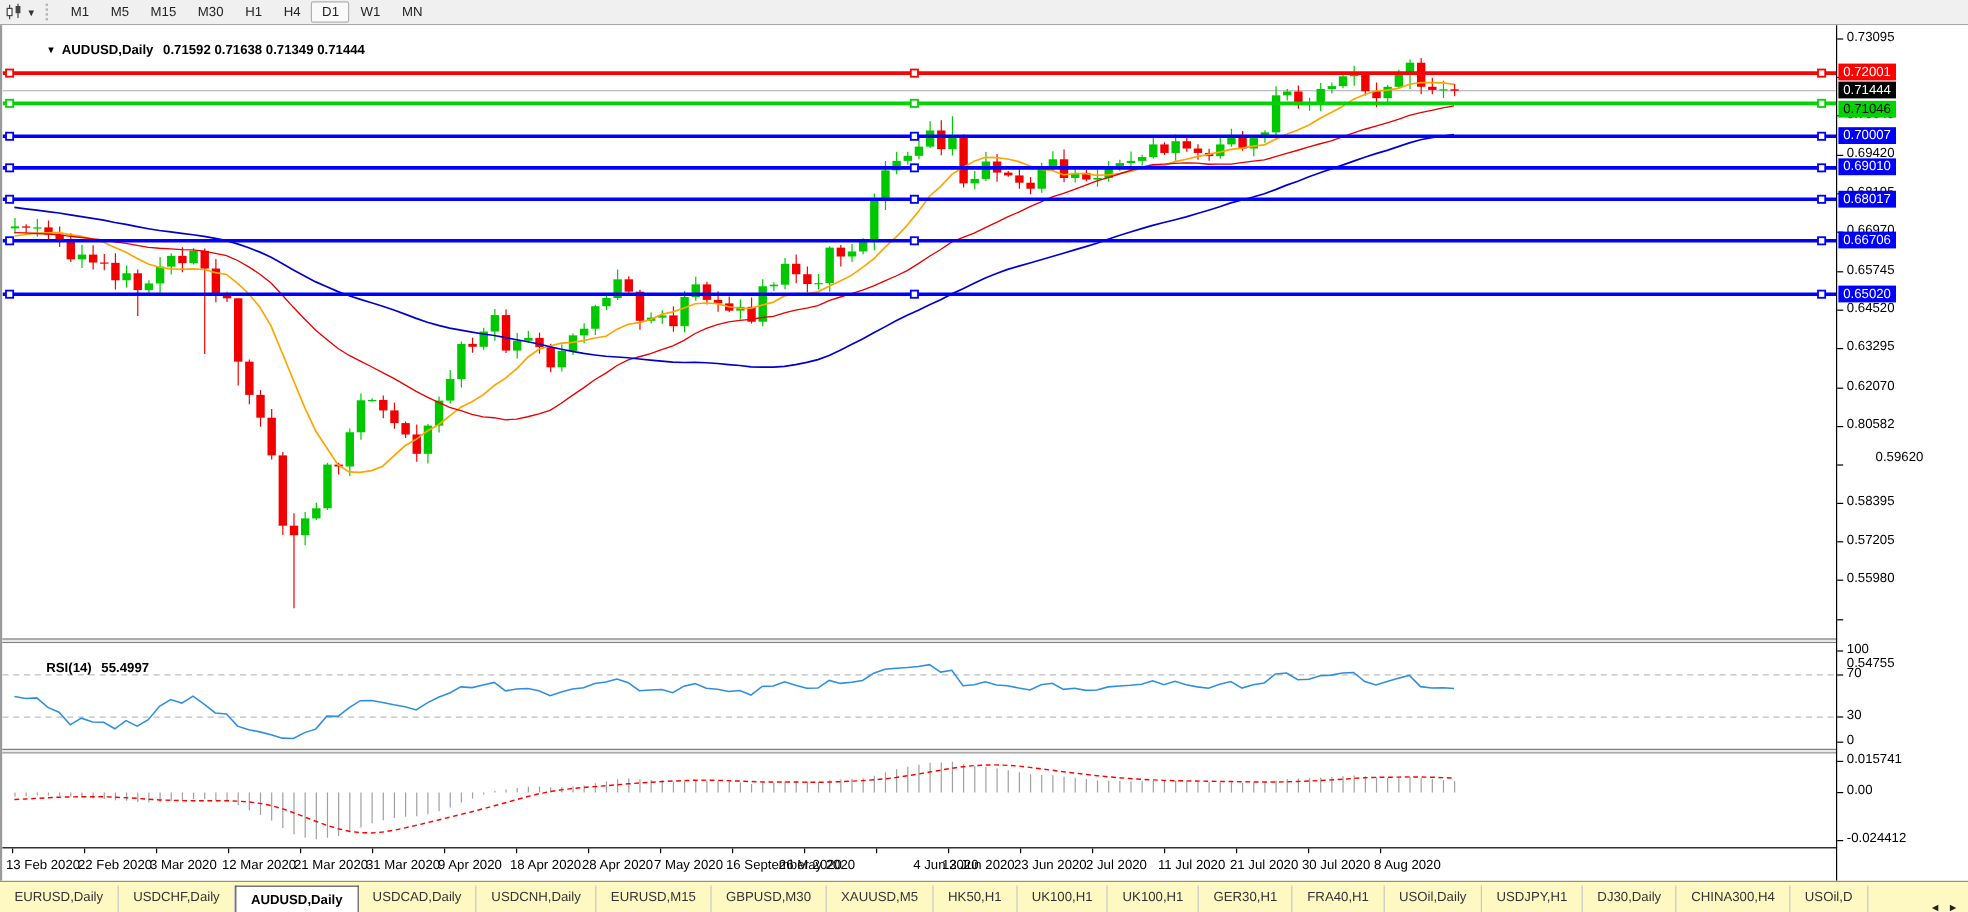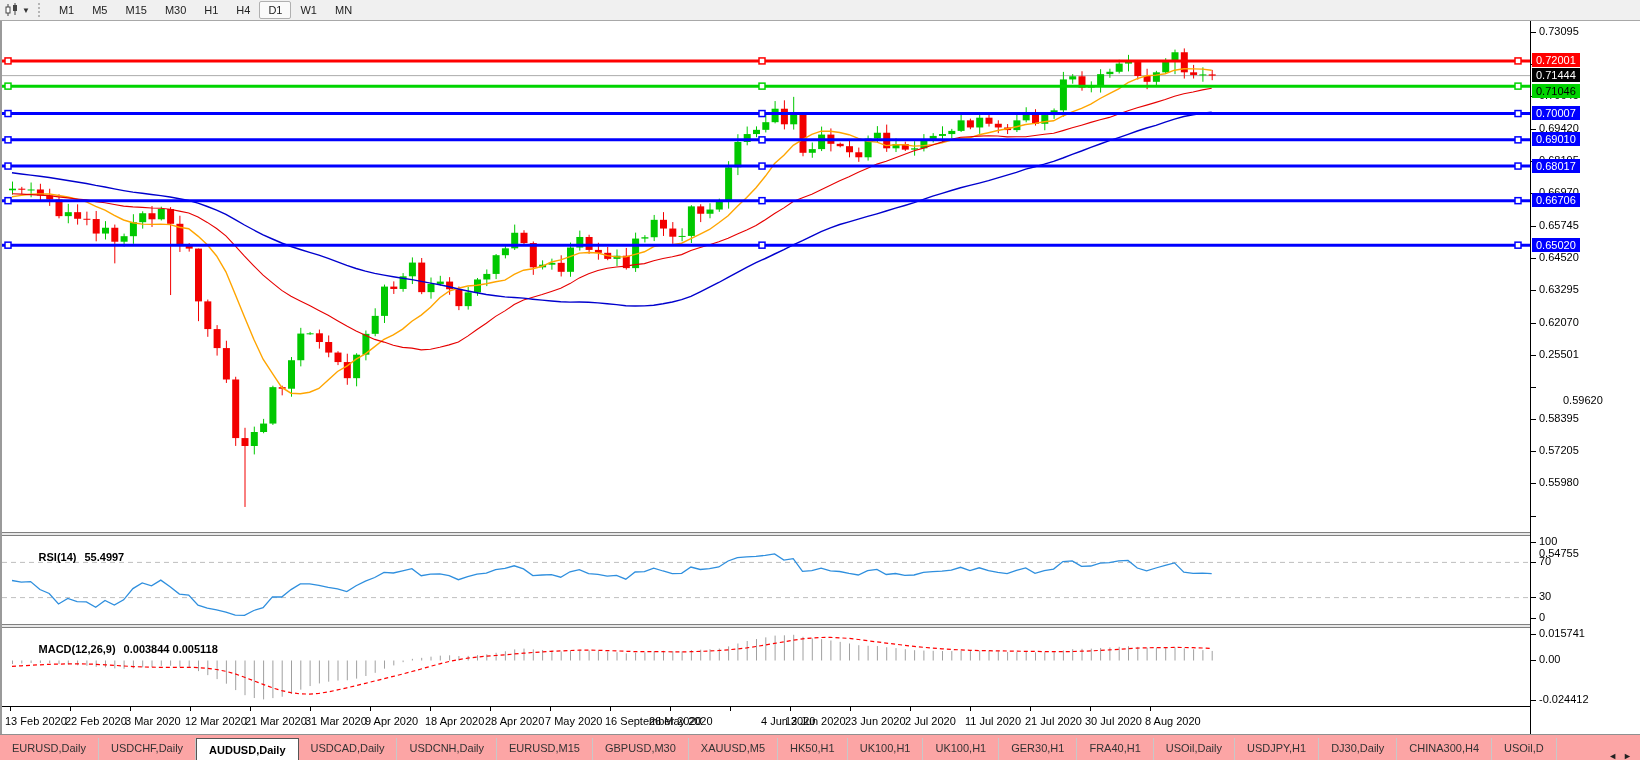--- a/index.html
+++ b/index.html
@@ -29,21 +29,21 @@
   
   #date-axis{position:absolute;left:0;top:685px;width:1528px;height:28px;background:#fff;border-top:1px solid #000;}
   .date-lbl{position:absolute;top:8px;color:#000;white-space:nowrap;}
   .date-tick{position:absolute;top:0;width:1px;height:4px;background:#000;}
   
   #price-axis{position:absolute;left:1528px;top:0;width:112px;height:713px;background:#fff;border-left:1px solid #000;box-sizing:border-box;}
   .ax-lbl{position:absolute;left:8px;color:#000;white-space:nowrap;}
   .ax-tick{position:absolute;left:0;width:5px;height:1px;background:#000;}
   .ax-badge{position:absolute;left:1px;padding:1px 4px;font-size:11px;line-height:12px;white-space:nowrap;}
   
-  #tabbar{position:absolute;left:0;top:734px;width:1640px;height:26px;background:#fca5a5;
+  #tabbar{position:absolute;left:0;top:734px;width:1640px;height:26px;background:#fef9c3;
           border-top:1px solid #909090;display:flex;align-items:flex-end;}
   .tab{padding:4px 12px 5px 12px;color:#333;white-space:nowrap;border-right:1px solid #c8c8c8;cursor:default;}
   .tab.active{background:#fff;font-weight:700;color:#000;border:1px solid #555;border-bottom:none;
               border-right:1px solid #555;padding-top:5px;}
   #tab-scroll{margin-left:auto;display:flex;align-items:center;gap:6px;padding:0 8px;color:#222;font-size:9px;}
   svg{display:block;}
 </style>
 </head>
 <body>
 <div id="app">
@@ -355,20 +355,23 @@
             <rect x="1513" y="142.06879099313116" width="6" height="6" fill="#fff" stroke="#0000FF" stroke-width="1.5"></rect>
             <line x1="0" y1="179.6667871714095" x2="1528" y2="179.6667871714095" stroke="#0000FF" stroke-width="3"></line>
             <rect x="3" y="176.6667871714095" width="6" height="6" fill="#fff" stroke="#0000FF" stroke-width="1.5"></rect>
             <rect x="757" y="176.6667871714095" width="6" height="6" fill="#fff" stroke="#0000FF" stroke-width="1.5"></rect>
             <rect x="1513" y="176.6667871714095" width="6" height="6" fill="#fff" stroke="#0000FF" stroke-width="1.5"></rect>
             <line x1="0" y1="224.1612353457626" x2="1528" y2="224.1612353457626" stroke="#0000FF" stroke-width="3"></line>
             <rect x="3" y="221.1612353457626" width="6" height="6" fill="#fff" stroke="#0000FF" stroke-width="1.5"></rect>
             <rect x="757" y="221.1612353457626" width="6" height="6" fill="#fff" stroke="#0000FF" stroke-width="1.5"></rect>
             <rect x="1513" y="221.1612353457626" width="6" height="6" fill="#fff" stroke="#0000FF" stroke-width="1.5"></rect>
           </svg>
+        <div class="pane-title" id="chart-title">
+          <span class="menu-caret">▼</span><span>AUDUSD,Daily</span><span class="vals">0.71592 0.71638 0.71349 0.71444</span>
+        </div>
       </div>
 
       <div class="pane-sep" id="sep1"></div>
 
       <div id="rsi-pane" class="pane">
         <svg id="rsi-svg" width="1528" height="88">
             <line x1="0" y1="26.4" x2="1528" y2="26.4" stroke="#bfbfbf" stroke-width="1" stroke-dasharray="5 4"></line>
             <line x1="0" y1="61.599999999999994" x2="1528" y2="61.599999999999994" stroke="#bfbfbf" stroke-width="1" stroke-dasharray="5 4"></line>
             <polyline points="10,44.5 19.3,46.1 28.6,45.6 37.900000000000006,53.5 47.2,57.5 56.5,68.0 65.80000000000001,62.5 75.10000000000001,65.7 84.4,65.9 93.7,71.3 103,64.5 112.30000000000001,69.1 121.60000000000001,63.8 130.9,52.6 140.20000000000002,47.0 149.5,49.9 158.8,44.1 168.10000000000002,50.8 177.4,58.1 186.70000000000002,59.0 196,69.1 205.3,72.2 214.60000000000002,73.9 223.9,76.2 233.20000000000002,79.1 242.50000000000003,79.4 251.8,74.5 261.1,71.6 270.40000000000003,60.8 279.70000000000005,61.0 289,53.6 298.3,47.9 307.6,47.8 316.90000000000003,49.4 326.20000000000005,51.3 335.5,52.9 344.8,55.6 354.1,49.7 363.40000000000003,45.1 372.70000000000005,41.5 382,36.4 391.3,37.0 400.6,34.9 409.90000000000003,32.7 419.20000000000005,39.7 428.50000000000006,38.2 437.8,37.8 447.1,39.7 456.40000000000003,43.7 465.70000000000005,40.7 475.00000000000006,38.1 484.3,37.1 493.6,33.6 502.90000000000003,32.4 512.2,29.8 521.5,32.9 530.8000000000001,39.6 540.1,39.0 549.4000000000001,38.6 558.7,41.2 568,35.8 577.3000000000001,33.7 586.6,37.6 595.9000000000001,38.4 605.2,40.2 614.5,39.4 623.8000000000001,43.2 633.1,36.0 642.4000000000001,35.7 651.7,32.1 661,35.0 670.3000000000001,37.6 679.6,37.4 688.9000000000001,31.0 698.2,33.5 707.5,32.6 716.8000000000001,31.0 726.1,25.0 735.4000000000001,21.7 744.7,20.8 754,20.3 763.3000000000001,19.4 772.6,17.9 781.9000000000001,24.1 791.2,22.6 800.5000000000001,35.4 809.8000000000001,34.7 819.1,32.1 828.4000000000001,34.8 837.7,35.5 847.0000000000001,37.4 856.3000000000001,39.0 865.6,34.7 874.9000000000001,33.4 884.2,38.5 893.5000000000001,37.5 902.8000000000001,39.3 912.1,39.0 921.4000000000001,36.4 930.7,35.6 940.0000000000001,35.1 949.3000000000001,34.2 958.6,31.3 967.9000000000001,34.6 977.2,31.8 986.5000000000001,34.7 995.8000000000001,36.4 1005.1,37.6 1014.4000000000001,34.3 1023.7,31.9 1033,37.4 1042.3000000000002,34.6 1051.6000000000001,33.1 1060.9,25.6 1070.2,24.9 1079.5,30.4 1088.8000000000002,30.0 1098.1000000000001,27.2 1107.4,26.6 1116.7,24.8 1126,24.4 1135.3000000000002,32.0 1144.6000000000001,34.8 1153.9,32.0 1163.2,29.3 1172.5,26.9 1181.8000000000002,36.2 1191.1000000000001,37.3 1200.4,37.1 1209.7,37.7" fill="none" stroke="#2F8FDE" stroke-width="1.3"></polyline>
           </svg>
@@ -506,23 +509,20 @@
             <line x1="1145.1000000000001" y1="32.5" x2="1145.1000000000001" y2="19.780929092559685" stroke="#A0A0A0" stroke-width="1"></line>
             <line x1="1154.4" y1="32.5" x2="1154.4" y2="20.122328346591818" stroke="#A0A0A0" stroke-width="1"></line>
             <line x1="1163.7" y1="32.5" x2="1163.7" y2="19.98725435758797" stroke="#A0A0A0" stroke-width="1"></line>
             <line x1="1173" y1="32.5" x2="1173" y2="19.50829176561405" stroke="#A0A0A0" stroke-width="1"></line>
             <line x1="1182.3000000000002" y1="32.5" x2="1182.3000000000002" y2="20.34042873750579" stroke="#A0A0A0" stroke-width="1"></line>
             <line x1="1191.6000000000001" y1="32.5" x2="1191.6000000000001" y2="21.270345214722315" stroke="#A0A0A0" stroke-width="1"></line>
             <line x1="1200.9" y1="32.5" x2="1200.9" y2="22.099008189477715" stroke="#A0A0A0" stroke-width="1"></line>
             <line x1="1210.2" y1="32.5" x2="1210.2" y2="22.930893265386185" stroke="#A0A0A0" stroke-width="1"></line>
             <polyline points="10,38.3 19.3,37.8 28.6,37.3 37.900000000000006,36.8 47.2,36.3 56.5,36.1 65.80000000000001,35.9 75.10000000000001,35.9 84.4,36.0 93.7,36.3 103,36.8 112.30000000000001,37.3 121.60000000000001,38.0 130.9,38.6 140.20000000000002,38.9 149.5,39.2 158.8,39.3 168.10000000000002,39.3 177.4,39.3 186.70000000000002,39.3 196,39.6 205.3,40.3 214.60000000000002,41.5 223.9,43.3 233.20000000000002,45.9 242.50000000000003,49.2 251.8,52.8 261.1,56.4 270.40000000000003,59.8 279.70000000000005,62.6 289,64.7 298.3,65.9 307.6,66.1 316.90000000000003,65.4 326.20000000000005,63.9 335.5,61.9 344.8,59.8 354.1,57.6 363.40000000000003,55.3 372.70000000000005,53.0 382,50.7 391.3,48.4 400.6,46.0 409.90000000000003,43.5 419.20000000000005,41.0 428.50000000000006,38.3 437.8,35.8 447.1,33.5 456.40000000000003,31.6 465.70000000000005,30.2 475.00000000000006,29.1 484.3,28.2 493.6,27.5 502.90000000000003,26.8 512.2,26.0 521.5,25.2 530.8000000000001,24.5 540.1,23.9 549.4000000000001,23.3 558.7,22.9 568,22.5 577.3000000000001,22.2 586.6,22.1 595.9000000000001,22.3 605.2,22.6 614.5,22.9 623.8000000000001,23.3 633.1,23.6 642.4000000000001,23.6 651.7,23.7 661,23.7 670.3000000000001,23.8 679.6,23.9 688.9000000000001,23.7 698.2,23.4 707.5,23.0 716.8000000000001,22.5 726.1,21.8 735.4000000000001,21.0 744.7,19.9 754,18.5 763.3000000000001,17.0 772.6,15.4 781.9000000000001,13.8 791.2,12.2 800.5000000000001,10.9 809.8000000000001,10.0 819.1,9.5 828.4000000000001,9.4 837.7,9.8 847.0000000000001,10.4 856.3000000000001,11.5 865.6,12.7 874.9000000000001,13.9 884.2,15.1 893.5000000000001,16.2 902.8000000000001,17.3 912.1,18.4 921.4000000000001,19.3 930.7,20.1 940.0000000000001,20.8 949.3000000000001,21.4 958.6,21.9 967.9000000000001,22.3 977.2,22.6 986.5000000000001,22.7 995.8000000000001,22.9 1005.1,23.0 1014.4000000000001,23.2 1023.7,23.3 1033,23.4 1042.3000000000002,23.6 1051.6000000000001,23.7 1060.9,23.7 1070.2,23.5 1079.5,23.2 1088.8000000000002,22.9 1098.1000000000001,22.4 1107.4,21.9 1116.7,21.3 1126,20.7 1135.3000000000002,20.1 1144.6000000000001,19.8 1153.9,19.7 1163.2,19.6 1172.5,19.4 1181.8000000000002,19.5 1191.1000000000001,19.7 1200.4,20.0 1209.7,20.5" fill="none" stroke="#FF0000" stroke-width="1.2" stroke-dasharray="4 3"></polyline>
           </svg>
-        <div class="pane-title">
-          <span>MACD(12,26,9)</span><span class="vals">0.003844 0.005118</span>
-        </div>
       </div>
 
       <div id="date-axis">
           <span class="date-tick" style="left: 8px;"></span>
           <span class="date-lbl" style="left: 3px;">13 Feb 2020</span>
           <span class="date-tick" style="left: 68px;"></span>
           <span class="date-lbl" style="left: 63px;">22 Feb 2020</span>
           <span class="date-tick" style="left: 128px;"></span>
           <span class="date-lbl" style="left: 123px;">3 Mar 2020</span>
           <span class="date-tick" style="left: 188px;"></span>
@@ -577,23 +577,23 @@
         <span class="ax-lbl" style="top: 165px;">0.66970</span>
         <span class="ax-tick" style="top: 205px;"></span>
         <span class="ax-lbl" style="top: 198px;">0.65745</span>
         <span class="ax-tick" style="top: 237px;"></span>
         <span class="ax-lbl" style="top: 230px;">0.64520</span>
         <span class="ax-tick" style="top: 269px;"></span>
         <span class="ax-lbl" style="top: 262px;">0.63295</span>
         <span class="ax-tick" style="top: 302px;"></span>
         <span class="ax-lbl" style="top: 295px;">0.62070</span>
         <span class="ax-tick" style="top: 334px;"></span>
-        <span class="ax-lbl" style="top: 327px;">0.25501</span>
+        <span class="ax-lbl" style="top: 327px;">0.80582</span>
         <span class="ax-tick" style="top: 366px;"></span>
-        <span class="ax-lbl" style="top: 373px; padding-left: 24px;">0.59620</span>
+        <span class="ax-lbl" style="top: 354px; padding-left: 24px;">0.59620</span>
         <span class="ax-tick" style="top: 398px;"></span>
         <span class="ax-lbl" style="top: 391px;">0.58395</span>
         <span class="ax-tick" style="top: 430px;"></span>
         <span class="ax-lbl" style="top: 423px;">0.57205</span>
         <span class="ax-tick" style="top: 462px;"></span>
         <span class="ax-lbl" style="top: 455px;">0.55980</span>
         <span class="ax-tick" style="top: 495px;"></span>
         <span class="ax-lbl" style="top: 488px; margin-top: 38px;">0.54755</span>
         <span class="ax-tick" style="top: 521px;"></span>
         <span class="ax-lbl" style="top: 514px;">100</span>

